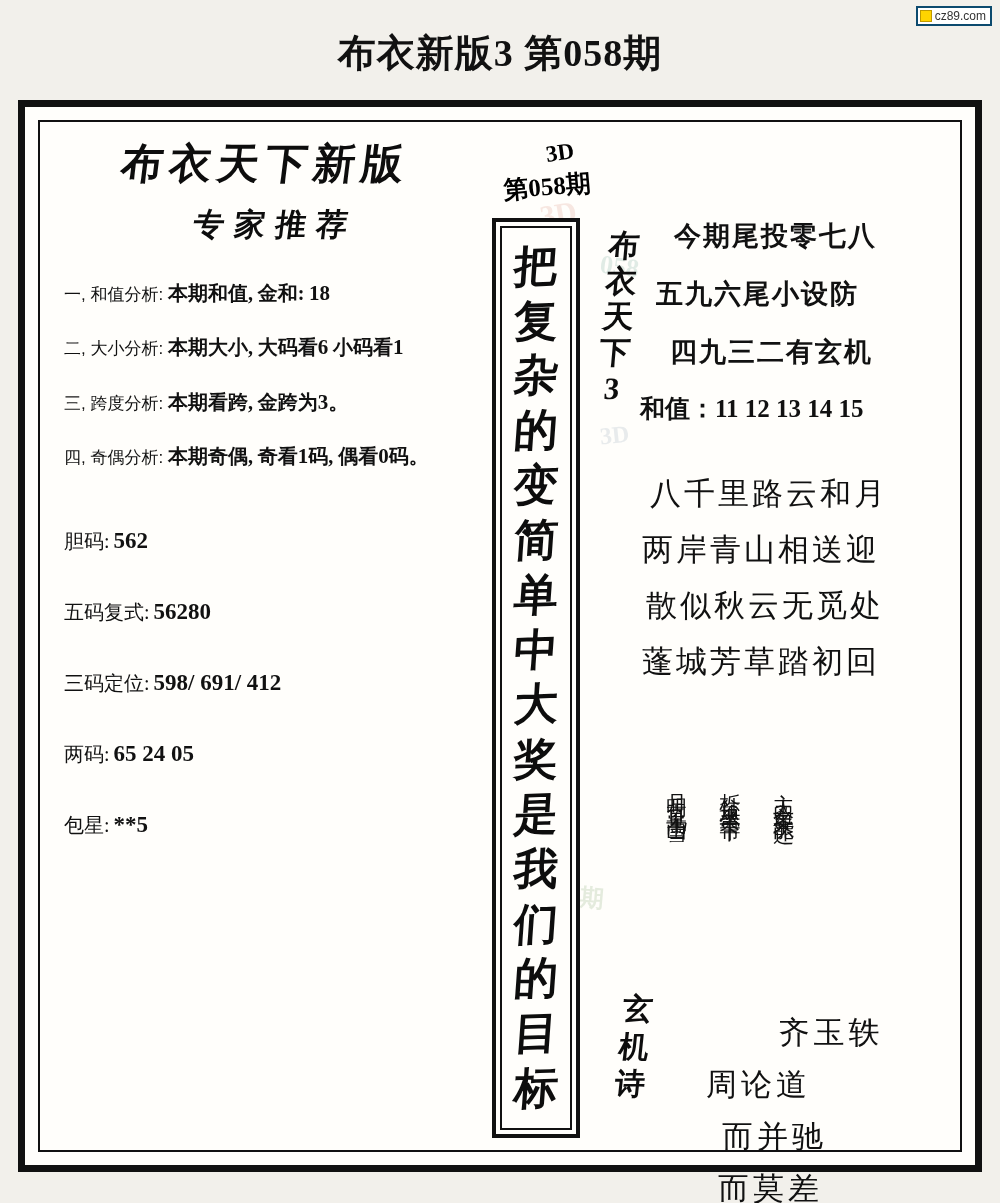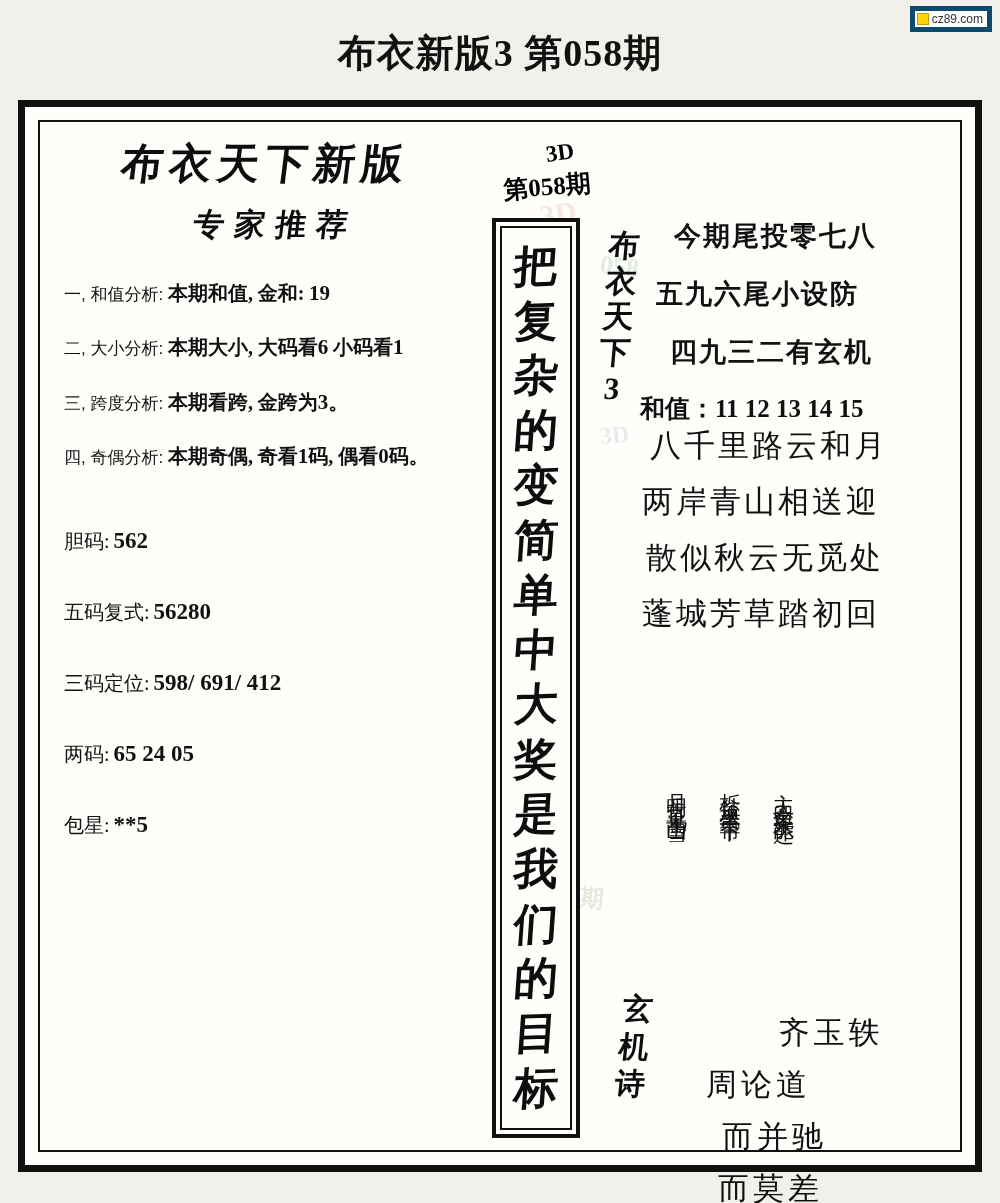--- a/index.html
+++ b/index.html
@@ -22,21 +22,21 @@
     background: #f2f0eb;
   }
   
   .watermark {
     position: absolute;
     right: 8px;
     top: 6px;
     display: flex;
     align-items: center;
     background: #ffffff;
-    border: 5px solid #0c4a6e;
+    border: 2px solid #0c4a6e;
     padding: 1px 4px 1px 2px;
     font-size: 12px;
     color: #333;
     line-height: 14px;
     font-family: "Liberation Sans", sans-serif;
   }
   .watermark .wm-sq {
     width: 10px;
     height: 10px;
     background: #ffd400;
@@ -247,20 +247,21 @@
   .r-line.indent3 { padding-left: 30px; }
   .sum-line {
     font-family: "Liberation Serif", serif;
     font-weight: bold;
     font-size: 25px;
     color: #111;
     margin-top: 20px;
     white-space: nowrap;
   }
   .poem {
+    margin-top: 48px;
   }
   .poem-line {
     font-family: "Liberation Serif", serif;
     font-size: 31px;
     color: #111;
     letter-spacing: 3px;
     margin-bottom: 14px;
     white-space: nowrap;
   }
   .poem-line.p1 { padding-left: 10px; }
@@ -338,21 +339,21 @@
 
       <div class="left-col">
         <div class="brush-title">布衣天下新版</div>
         <div class="brush-sub">专家推荐</div>
 
         <div class="analysis">
           <div class="analysis-line">
             <span>一, 和值分析:</span>
             <b>本期和值,</b>
             <b>金和:</b>
-            <span class="num">19</span>
+            <span class="num">18</span>
           </div>
           <div class="analysis-line">
             <span>二, 大小分析:</span>
             <b>本期大小,</b>
             <b>大码看</b><span class="num">6</span>
             <b>小码看</b><span class="num">1</span>
           </div>
           <div class="analysis-line">
             <span>三, 跨度分析:</span>
             <b>本期看跨,</b>

